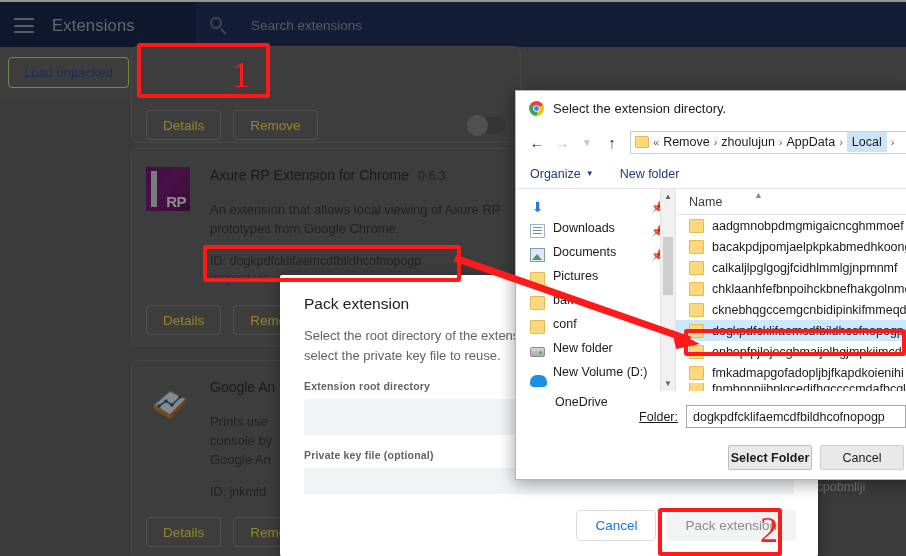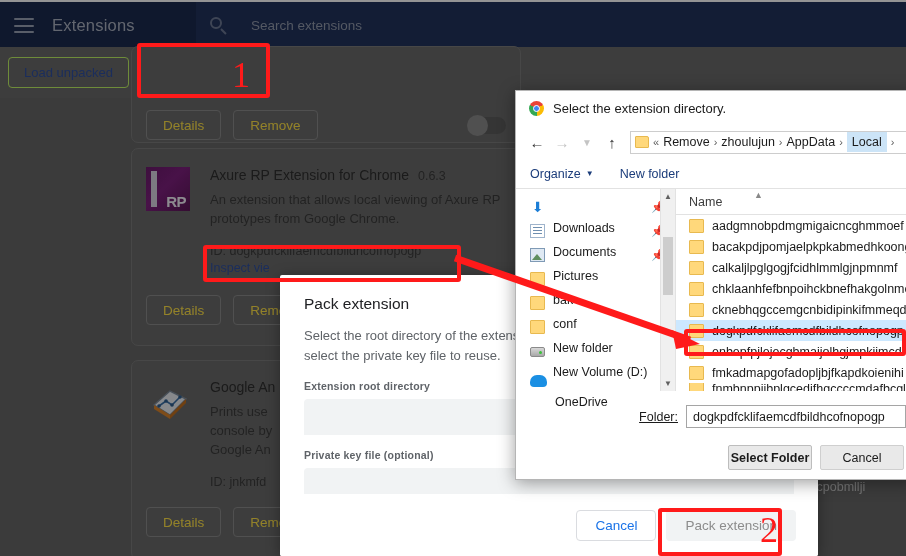--- a/index.html
+++ b/index.html
@@ -72,21 +72,21 @@
     position: relative; overflow: hidden;
   }
   .ext-icon-rp::before {
     content: ""; position: absolute; left: 5px; top: 4px; width: 6px; height: 36px; background: #d8d2e0;
   }
   .rp-text { position: absolute; right: 4px; bottom: 1px; color: #f2eef6; font-size: 15px;
     font-weight: bold; letter-spacing: -.5px; }
   .ext-title-row { display: flex; align-items: baseline; gap: 9px; }
   .ext-title { color: #2f2f2f; font-size: 14px; }
   .ext-ver { color: #3b3b3b; font-size: 12.5px; }
-  .ext-desc { color: #3c3c3c; font-size: 13px; line-height: 19px; margin-top: 7px; max-width: 300px; }
+  .ext-desc { color: #3c3c3c; font-size: 13px; line-height: 19px; margin-top: 17px; max-width: 300px; }
   .ext-id { color: #3c3c3c; font-size: 12.5px; margin-top: 16px; }
   .ext-link { color: #2f4f9e; font-size: 12.5px; margin-top: 3px; cursor: pointer; }
 
   
   .dimmer { position: absolute; inset: 0; background: rgba(0,0,0,.42); }
 
   
   .pack-modal {
     position: absolute; left: 280px; top: 275px; width: 538px; height: 281px;
     background: #ffffff; box-shadow: 0 2px 14px rgba(0,0,0,.35); border-radius: 2px;

